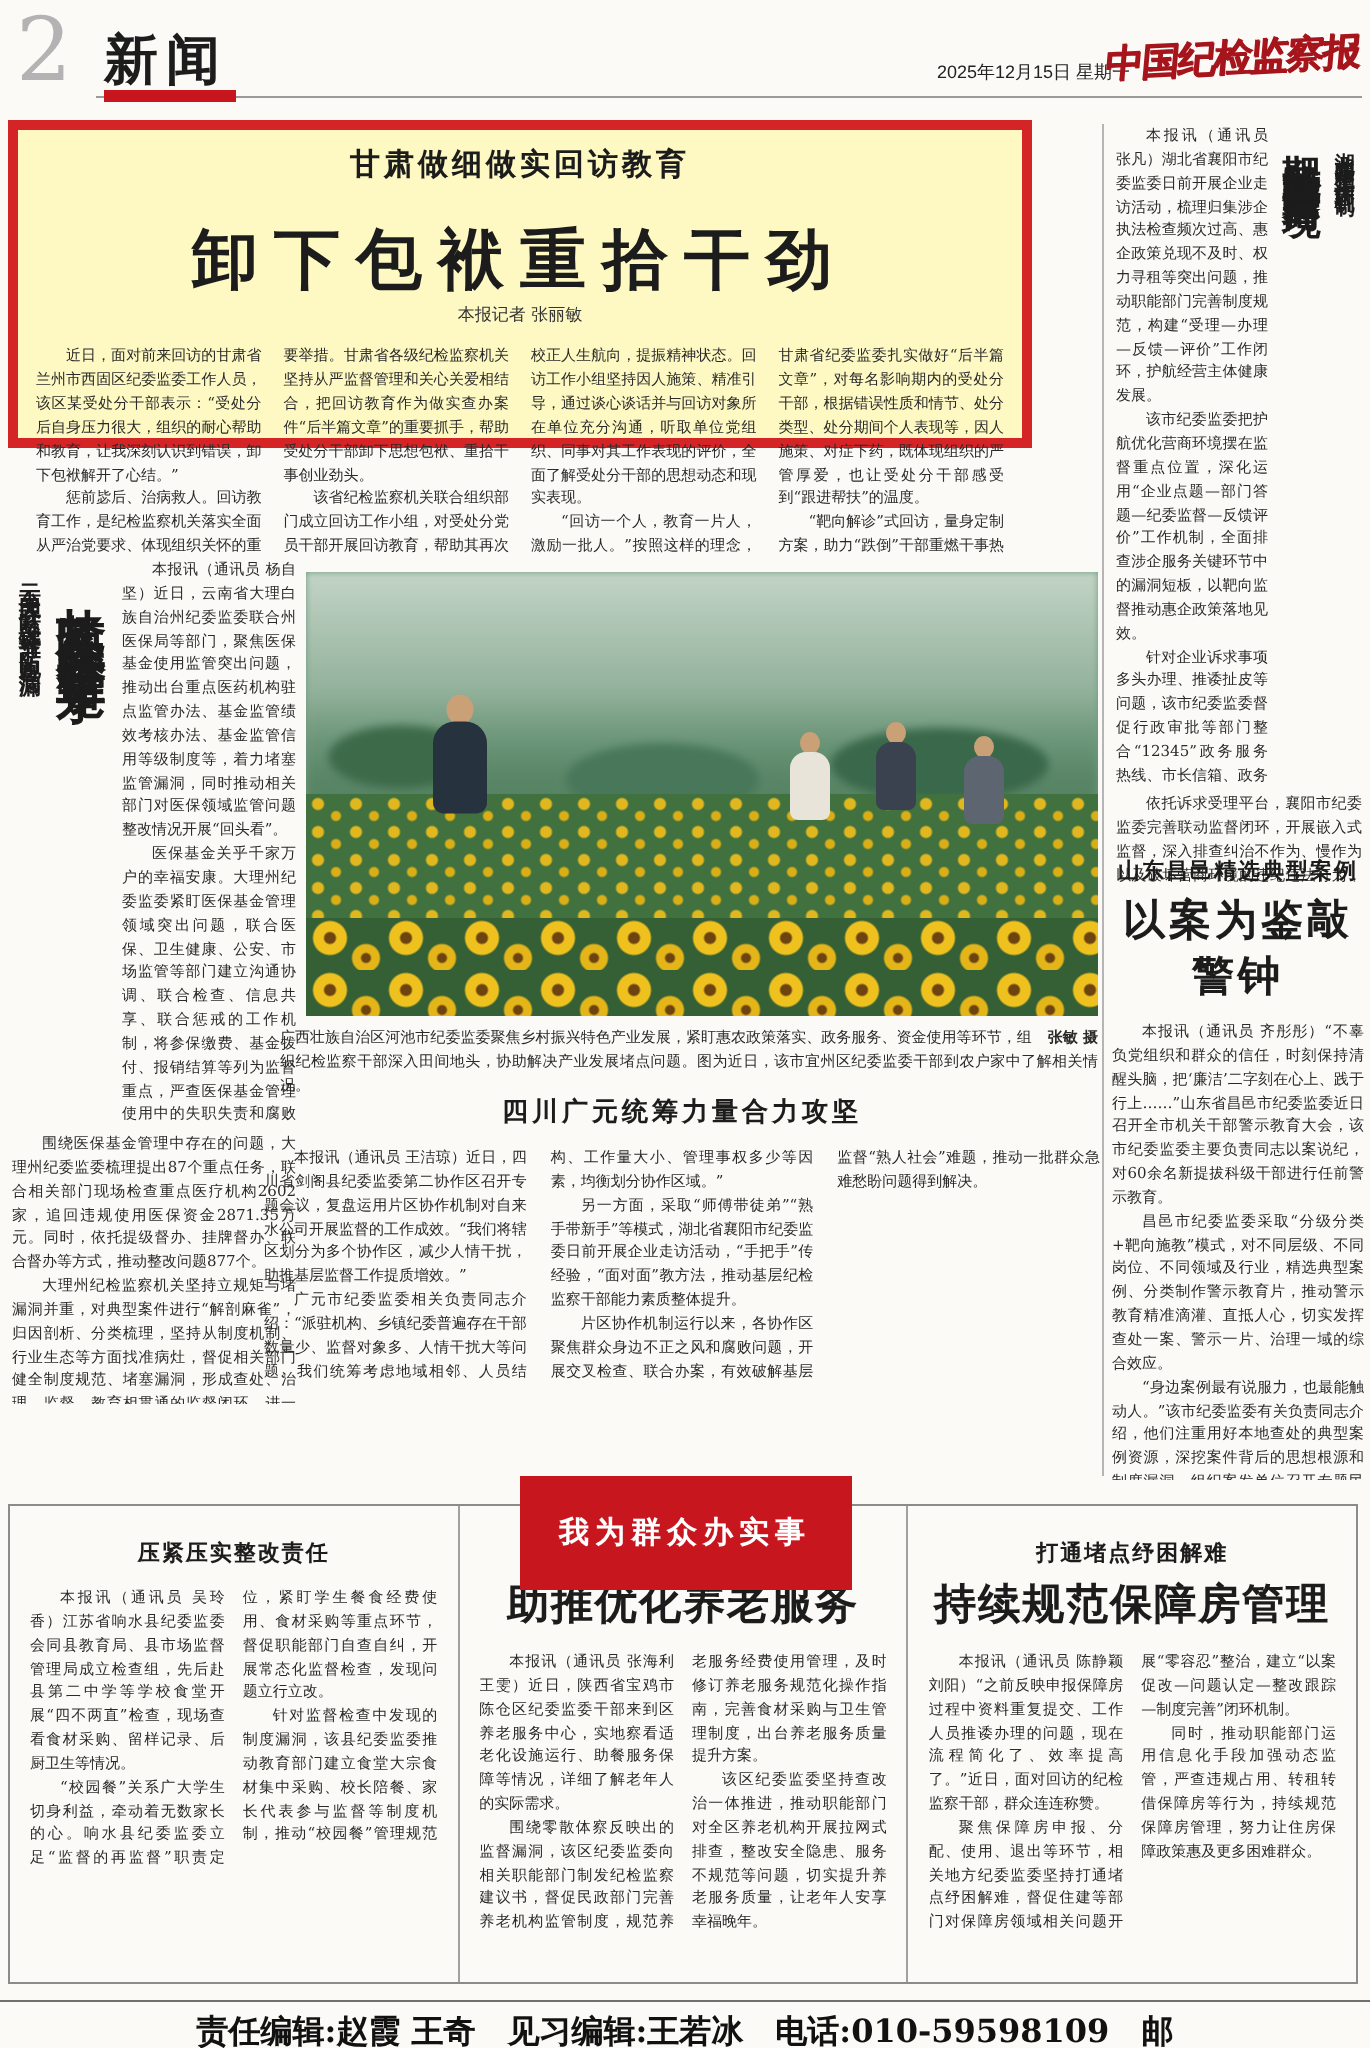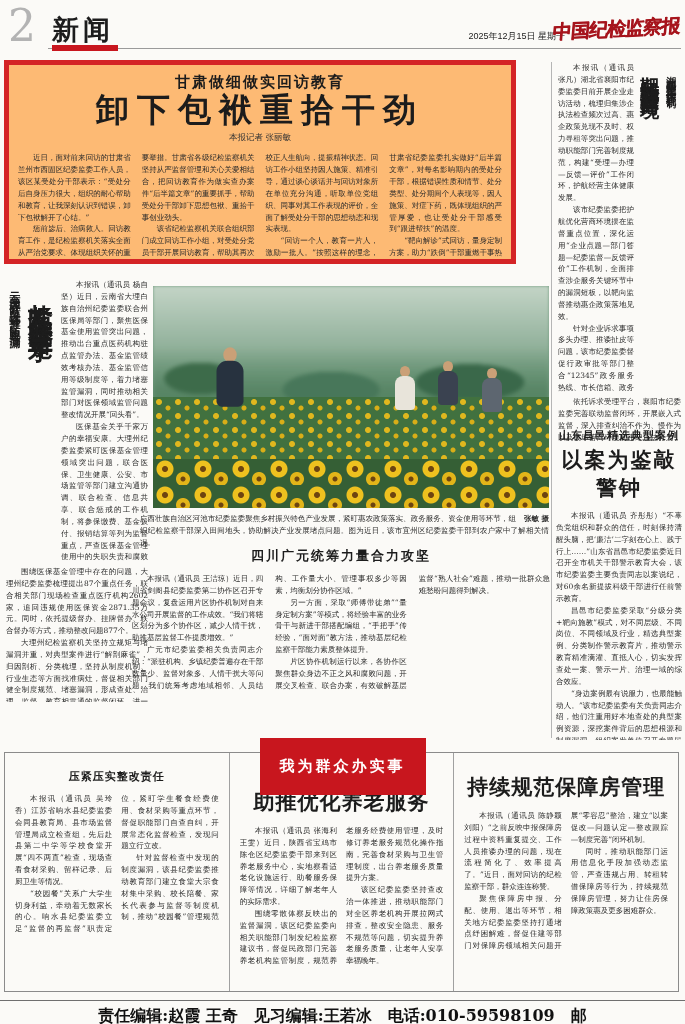--- a/index.html
+++ b/index.html
@@ -11,23 +11,23 @@
   .section-underline{position:absolute;left:52px;top:45px;width:66px;height:6px;background:#c8161e;z-index:2;}
   .header-rule{position:absolute;left:48px;top:48px;width:633px;height:1px;background:#9a9a9a;}
   .date{position:absolute;right:120px;top:30px;font-size:9px;color:#222;font-family:"Liberation Sans",sans-serif;}
   .masthead{position:absolute;right:6px;top:16px;font-size:19px;font-weight:bold;color:#a6141c;
             transform:skewX(-8deg) rotate(-3deg);letter-spacing:-1px;text-shadow:0.5px 0.5px 0 #a6141c;}
   
   .tiny{font-size:7.5px;line-height:1.58;text-align:justify;color:#2a2a2a;}
   .tiny p{margin:0;text-indent:2em;}
   .kicker-h{font-weight:bold;text-align:center;}
   
-  .leadbox{position:absolute;left:4px;top:60px;width:512px;height:204px;border:5px solid #d42426;background:#fdba74;box-sizing:border-box;}
+  .leadbox{position:absolute;left:4px;top:60px;width:512px;height:164px;border:5px solid #d42426;background:#fef9c3;box-sizing:border-box;}
   .lead-kicker{margin-top:8px;font-size:15px;letter-spacing:2px;}
-  .lead-headline{text-align:center;font-size:33px;font-weight:bold;letter-spacing:8px;margin-top:0;line-height:1.1;}
+  .lead-headline{text-align:center;font-size:33px;font-weight:bold;letter-spacing:8px;margin-top:20px;line-height:1.1;}
   .lead-byline{text-align:center;font-size:8.5px;color:#333;margin-top:4px;}
   .lead-body{margin:8px 9px 0 9px;height:118px;column-count:4;column-gap:11px;column-fill:auto;overflow:hidden;}
   
   .vtext{writing-mode:vertical-rl;text-orientation:upright;}
   .left-article{position:absolute;left:6px;top:279px;width:142px;}
   .left-row{display:flex;height:284px;}
   .left-kicker{font-size:11px;font-weight:bold;height:218px;letter-spacing:3px;margin:4px 0 0 0;}
   .left-headline{font-size:25px;font-weight:bold;height:282px;letter-spacing:4px;margin:4px 6px 0 4px;line-height:1.2;}
   .left-narrow{flex:1;overflow:hidden;height:282px;}
   .left-wide{margin-top:3px;height:136px;overflow:hidden;}
@@ -159,21 +159,21 @@
   <div class="caption tiny">
     <span class="credit">张敏 摄</span>
     <span>广西壮族自治区河池市纪委监委聚焦乡村振兴特色产业发展，紧盯惠农政策落实、政务服务、资金使用等环节，组织纪检监察干部深入田间地头，协助解决产业发展堵点问题。图为近日，该市宜州区纪委监委干部到农户家中了解相关情况。</span>
   </div>
 
   <div class="middle">
     <div class="kicker-h mid-kicker">四川广元统筹力量合力攻坚</div>
     <div class="mid-body tiny">
       <p>本报讯（通讯员 王洁琼）近日，四川省剑阁县纪委监委第二协作区召开专题会议，复盘运用片区协作机制对自来水公司开展监督的工作成效。“我们将辖区划分为多个协作区，减少人情干扰，助推基层监督工作提质增效。”</p>
       <p>广元市纪委监委相关负责同志介绍：“派驻机构、乡镇纪委普遍存在干部数量少、监督对象多、人情干扰大等问题。我们统筹考虑地域相邻、人员结构、工作量大小、管理事权多少等因素，均衡划分协作区域。”</p>
-      <p>另一方面，采取“师傅带徒弟”“量身定制方案”等模式，将经验丰富的业务骨干与新进干部搭配编组，“手把手”传经验，“面对面”教方法，推动基层纪检监察干部能力素质整体提升。</p>
+      <p>另一方面，采取“师傅带徒弟”“熟手带新手”等模式，湖北省襄阳市纪委监委日前开展企业走访活动，“手把手”传经验，“面对面”教方法，推动基层纪检监察干部能力素质整体提升。</p>
       <p>片区协作机制运行以来，各协作区聚焦群众身边不正之风和腐败问题，开展交叉检查、联合办案，有效破解基层监督“熟人社会”难题，推动一批群众急难愁盼问题得到解决。</p>
     </div>
   </div>
 
   <div class="right-col-rule"></div>
 
   <div class="right-top">
     <div class="rt-row">
       <div class="rt-narrow tiny">
         <p>本报讯（通讯员 张凡）湖北省襄阳市纪委监委日前开展企业走访活动，梳理归集涉企执法检查频次过高、惠企政策兑现不及时、权力寻租等突出问题，推动职能部门完善制度规范，构建“受理—办理—反馈—评价”工作闭环，护航经营主体健康发展。</p>
@@ -213,20 +213,21 @@
     <div class="b-col">
       <div class="kicker-h b-kicker">查改治一体推进</div>
       <div class="b-headline">助推优化养老服务</div>
       <div class="b-body tiny">
         <p>本报讯（通讯员 张海利 王雯）近日，陕西省宝鸡市陈仓区纪委监委干部来到区养老服务中心，实地察看适老化设施运行、助餐服务保障等情况，详细了解老年人的实际需求。</p>
         <p>围绕零散体察反映出的监督漏洞，该区纪委监委向相关职能部门制发纪检监察建议书，督促民政部门完善养老机构监管制度，规范养老服务经费使用管理，及时修订养老服务规范化操作指南，完善食材采购与卫生管理制度，出台养老服务质量提升方案。</p>
         <p>该区纪委监委坚持查改治一体推进，推动职能部门对全区养老机构开展拉网式排查，整改安全隐患、服务不规范等问题，切实提升养老服务质量，让老年人安享幸福晚年。</p>
       </div>
     </div>
     <div class="b-col">
+      <div class="kicker-h b-kicker">打通堵点纾困解难</div>
       <div class="b-headline">持续规范保障房管理</div>
       <div class="b-body tiny">
         <p>本报讯（通讯员 陈静颖 刘阳）“之前反映申报保障房过程中资料重复提交、工作人员推诿办理的问题，现在流程简化了、效率提高了。”近日，面对回访的纪检监察干部，群众连连称赞。</p>
         <p>聚焦保障房申报、分配、使用、退出等环节，相关地方纪委监委坚持打通堵点纾困解难，督促住建等部门对保障房领域相关问题开展“零容忍”整治，建立“以案促改—问题认定—整改跟踪—制度完善”闭环机制。</p>
         <p>同时，推动职能部门运用信息化手段加强动态监管，严查违规占用、转租转借保障房等行为，持续规范保障房管理，努力让住房保障政策惠及更多困难群众。</p>
       </div>
     </div>
   </div>
 
   <div class="footer-rule"></div>

